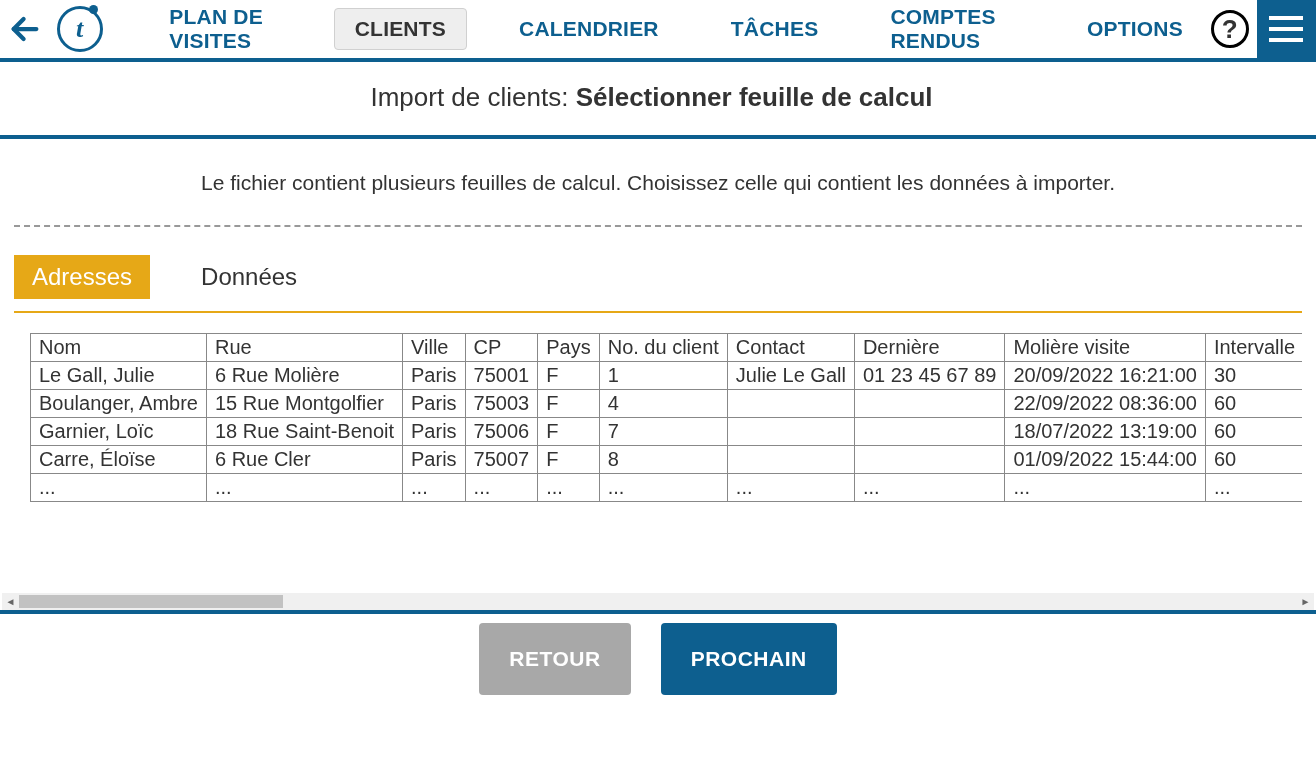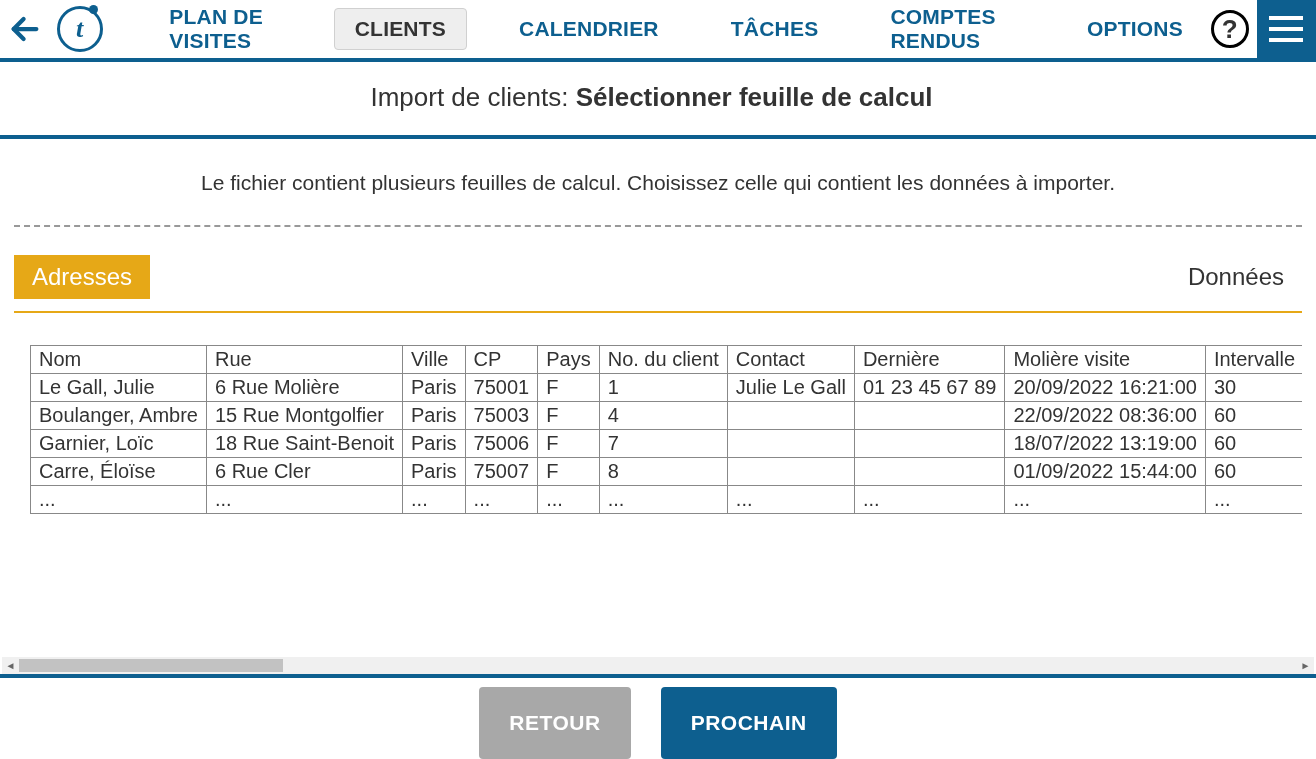--- a/index.html
+++ b/index.html
@@ -26,31 +26,31 @@
   .nav-item{font-size:21px;font-weight:600;color:var(--blue);padding:8px 20px;border-radius:4px;cursor:pointer;letter-spacing:0.2px;}
   .nav-item.active{background:var(--grey-light);border:1px solid #d0d0d0;color:var(--text);padding-left:20px;}
   .help{width:58px;display:flex;align-items:center;justify-content:center;cursor:pointer;}
   .help-circle{width:38px;height:38px;border:3px solid #000;border-radius:50%;display:flex;align-items:center;justify-content:center;font-size:26px;font-weight:bold;}
   .menu-btn{width:64px;height:62px;background:var(--blue);display:flex;flex-direction:column;align-items:center;justify-content:center;gap:7px;cursor:pointer;}
   .menu-btn div{width:34px;height:4px;background:#fff;}
   
   .page-title{padding:20px 13px 22px 0;text-align:center;font-size:26px;border-bottom:4px solid var(--blue);}
   .page-title .bold{font-weight:700;}
   
-  .scroll-area{position:relative;height:535px;overflow:auto;}
+  .scroll-area{position:relative;height:471px;overflow:auto;}
   .content-inner{padding:0 14px 20px 14px;}
   .instruction{text-align:center;font-size:21px;padding:32px 0 30px 0;}
   .dashed{border:none;border-top:2px dashed #999;margin:0 0 28px 0;}
   .solid{border:none;border-top:2px solid var(--gold);margin:0;}
   
-  .sheet-tabs{display:flex;justify-content:space-between;gap:20px;margin-bottom:12px;}
+  .sheet-tabs{display:flex;justify-content:flex-start;gap:33px;margin-bottom:12px;}
   .sheet-tab{font-size:24px;padding:8px 18px;cursor:pointer;}
   .sheet-tab.active{background:var(--gold);color:#fff;}
   
-  .tbl-wrap{margin-top:32px;overflow-x:auto;padding-left:16px;}
+  .tbl-wrap{margin-top:20px;overflow-x:auto;padding-left:16px;}
   table{border-collapse:collapse;width:100%;min-width:1270px;}
   th,td{border:1px solid #888;padding:2px 8px;font-size:20px;text-align:left;white-space:nowrap;font-weight:400;}
   th{font-weight:400;background:#fff;}
   
   .hscroll{position:absolute;left:2px;right:2px;bottom:0;height:17px;background:#f0f0f0;display:flex;align-items:center;}
   .hscroll .arrow{width:17px;height:17px;display:flex;align-items:center;justify-content:center;color:#666;font-size:10px;}
   .hscroll .track{flex:1;height:17px;position:relative;}
   .hscroll .thumb{position:absolute;left:0;top:2px;height:13px;width:264px;background:#c2c2c2;}
   
   .footer{height:94px;border-top:4px solid var(--blue);display:flex;align-items:center;justify-content:center;gap:30px;}

